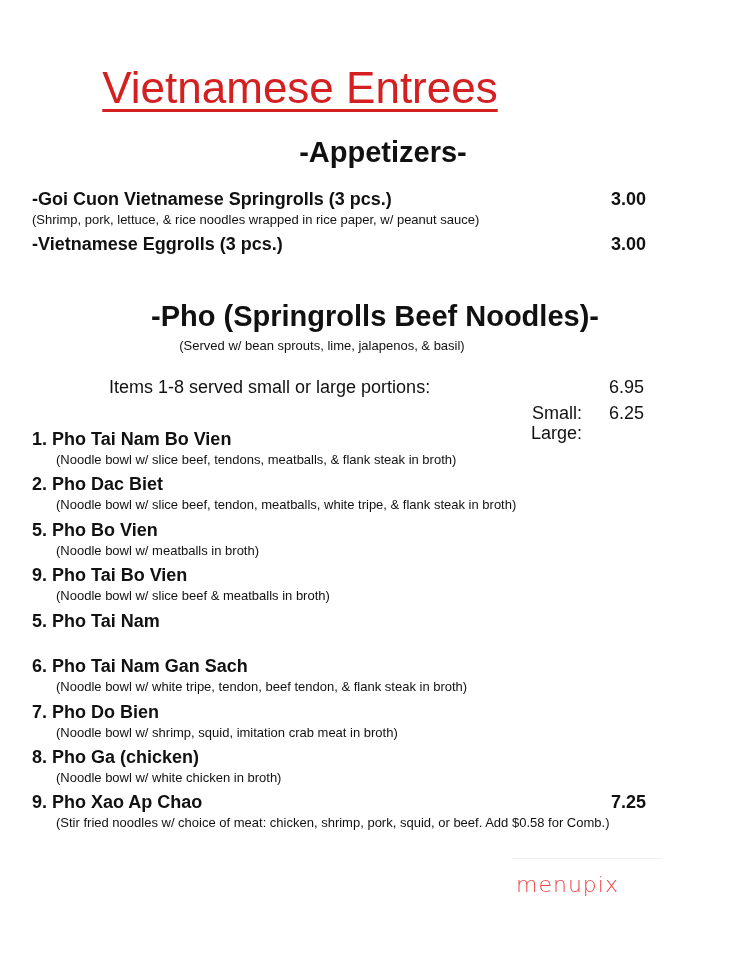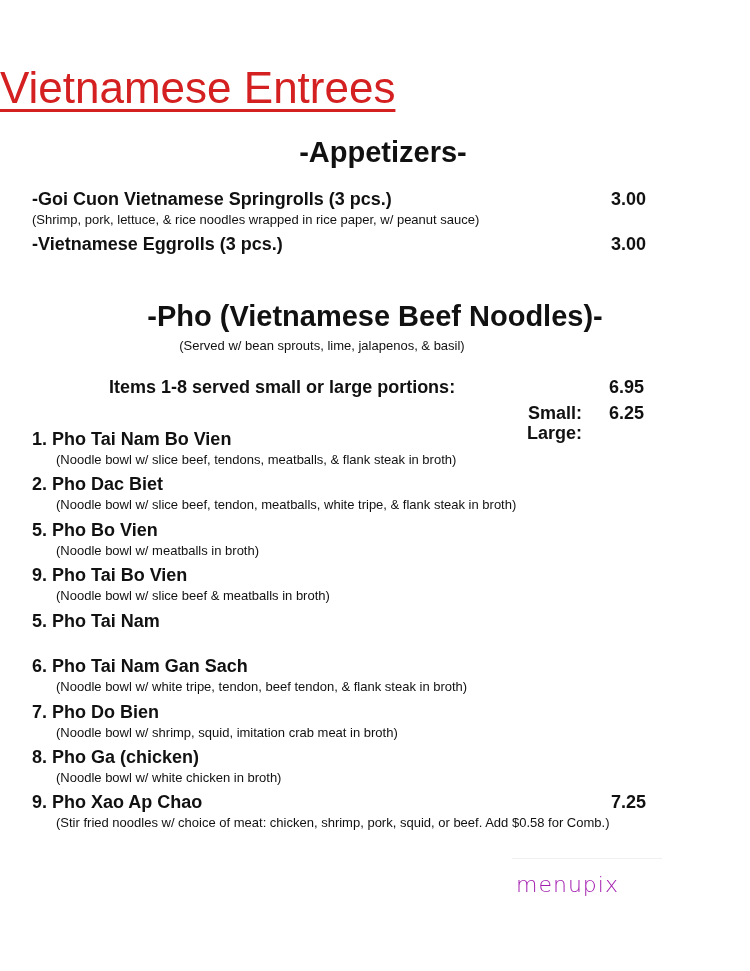--- a/index.html
+++ b/index.html
@@ -13,20 +13,21 @@
       position: relative;
       overflow: hidden;
       font-family: "Liberation Sans", sans-serif;
       color: #111111;
     }
     .page-title {
       position: absolute;
       left: 0;
       width: 600px;
       top: 60px;
+      text-align: center;
       font-size: 44px;
       line-height: 56px;
       color: #d42020;
       font-weight: normal;
       margin: 0;
     }
     .page-title span {
       text-decoration: underline;
       text-decoration-thickness: 3px;
       text-underline-offset: 6px;
@@ -89,21 +90,21 @@
     .pho-item .item-desc {
       padding-left: 24px;
     }
     .portions-row {
       position: absolute;
       top: 374px;
       left: 0;
       width: 750px;
       height: 50px;
       font-size: 18px;
-      font-weight: bold;
+      font-weight: normal;
       line-height: 26px;
     }
     .portions-label {
       position: absolute;
       left: 109px;
       top: 0;
     }
     .size-label {
       position: absolute;
       right: 168px;
@@ -112,21 +113,21 @@
     .size-price {
       position: absolute;
       right: 106px;
       text-align: right;
     }
     .watermark {
       position: absolute;
       left: 516px;
       top: 872px;
       font-size: 22px;
-      color: #a21caf;
+      color: #ef4444;
       letter-spacing: 1px;
       font-family: "DejaVu Sans", sans-serif;
       font-weight: 200;
     }
     .watermark-line {
       position: absolute;
       left: 512px;
       top: 858px;
       width: 150px;
       height: 1px;
@@ -144,21 +145,21 @@
   <div class="item-name">-Goi Cuon Vietnamese Springrolls (3 pcs.)</div>
   <div class="item-desc">(Shrimp, pork, lettuce, &amp; rice noodles wrapped in rice paper, w/ peanut sauce)</div>
   <div class="item-price">3.00</div>
 </div>
 
 <div class="item" style="top:232px;">
   <div class="item-name">-Vietnamese Eggrolls (3 pcs.)</div>
   <div class="item-price">3.00</div>
 </div>
 
-<h2 class="section-heading h-pho">-Pho (Vietnamese Beef Noodles)-</h2>
+<h2 class="section-heading h-pho">-Pho (Springrolls Beef Noodles)-</h2>
 <p class="pho-subtitle">(Served w/ bean sprouts, lime, jalapenos, &amp; basil)</p>
 
 <div class="portions-row">
   <span class="portions-label">Items 1-8 served small or large portions:</span>
   <span class="size-label" style="top:0;margin-top:46px;">Large:</span>
   <span class="size-price" style="top:0;">6.95</span>
   <span class="size-label" style="top:26px;">Small:</span>
   <span class="size-price" style="top:26px;">6.25</span>
 </div>
 

